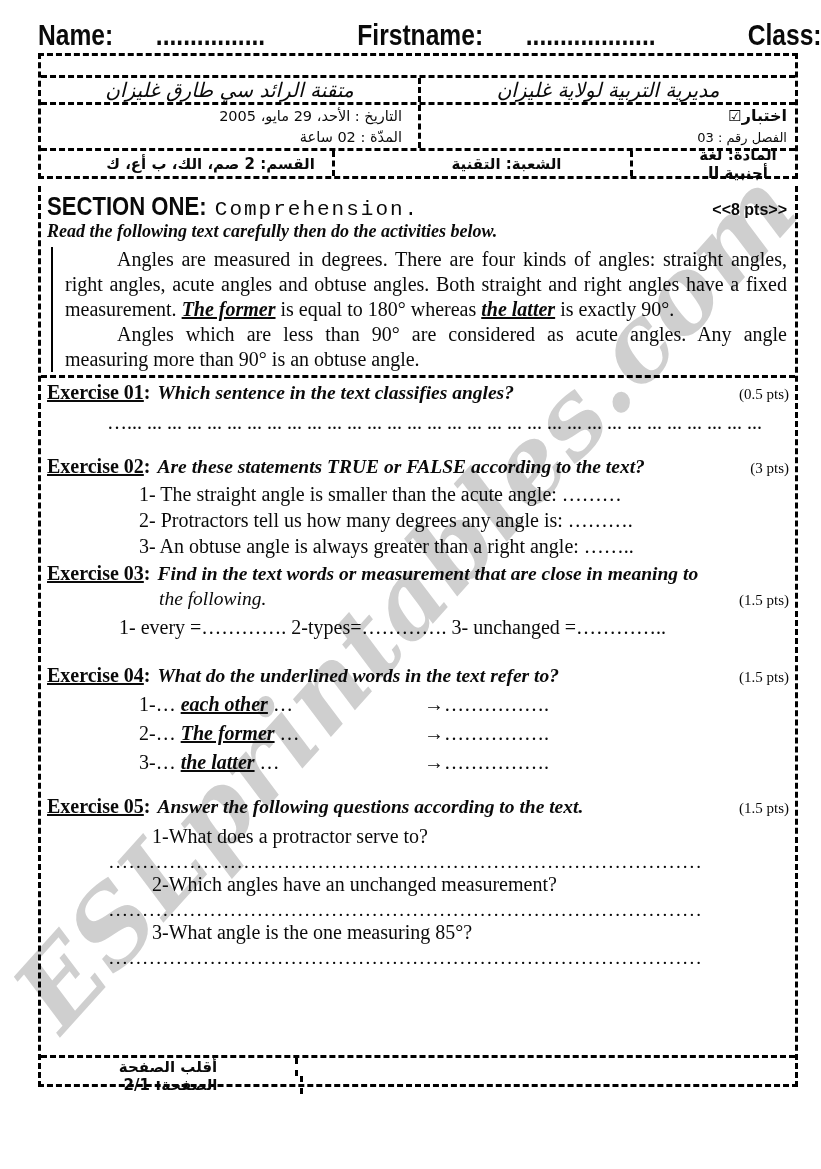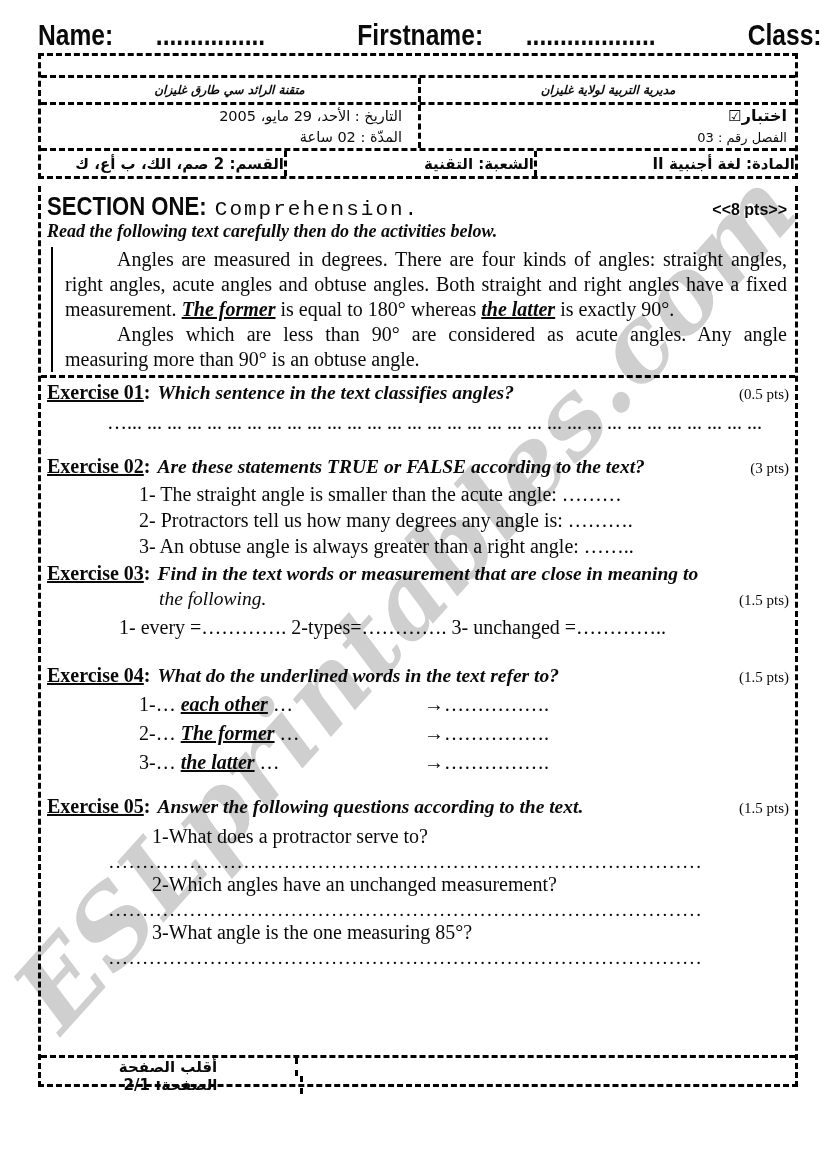--- a/index.html
+++ b/index.html
@@ -21,27 +21,27 @@
   .info-table{position:absolute;left:38px;top:53px;width:760px;box-sizing:border-box;
       border:3px dashed #000;font-family:"DejaVu Sans",sans-serif;direction:rtl;}
   .it-row{display:flex;box-sizing:border-box;direction:ltr;}
   .it-row + .it-row{border-top:3px dashed #000;}
   .row-empty{height:19px;}
   .row-schools{height:27px;}
   .row-details{height:46px;}
   .row-bottom{height:28px;}
   .cell{box-sizing:border-box;display:flex;flex-direction:column;justify-content:center;}
   .cell-divider{border-right:3px dashed #000;}
-  .school{font-weight:bold;font-style:italic;font-size:12px;text-align:center;direction:rtl;}
+  .school{font-weight:normal;font-style:italic;font-size:20px;text-align:center;direction:rtl;}
   .w-left{width:380px;} .w-right{flex:1;}
   .detail-line{direction:rtl;text-align:right;padding-right:16px;font-size:14.5px;line-height:21px;}
   .exam-line{direction:ltr;text-align:right;padding-right:8px;font-size:15px;line-height:21px;}
   .exam-line b{font-size:16px;}
   .fasl-line{direction:rtl;text-align:right;padding-right:8px;font-size:13px;line-height:21px;}
-  .bottom-cell{font-weight:bold;font-size:15px;direction:rtl;justify-content:center;}
+  .bottom-cell{font-weight:bold;font-size:15px;text-align:center;direction:rtl;justify-content:center;margin-left:48px;}
   .bw1{width:246px;} .bw2{width:250px;} .bw3{flex:1;}
   
   .body-box{position:absolute;left:38px;top:186px;width:760px;height:901px;box-sizing:border-box;
       border:3px dashed #000;border-top:none;}
   .content{position:absolute;top:0;left:0;right:0;bottom:29px;padding:0 6px;overflow:hidden;}
   
   .section-row{display:flex;align-items:baseline;margin:5px 2px 0 0;height:30px;}
   .sec-title{display:inline-block;transform:scaleX(.85);transform-origin:0 60%;
       font-family:"Liberation Sans",sans-serif;font-weight:bold;font-size:26px;
       white-space:nowrap;margin-right:-20px;}

